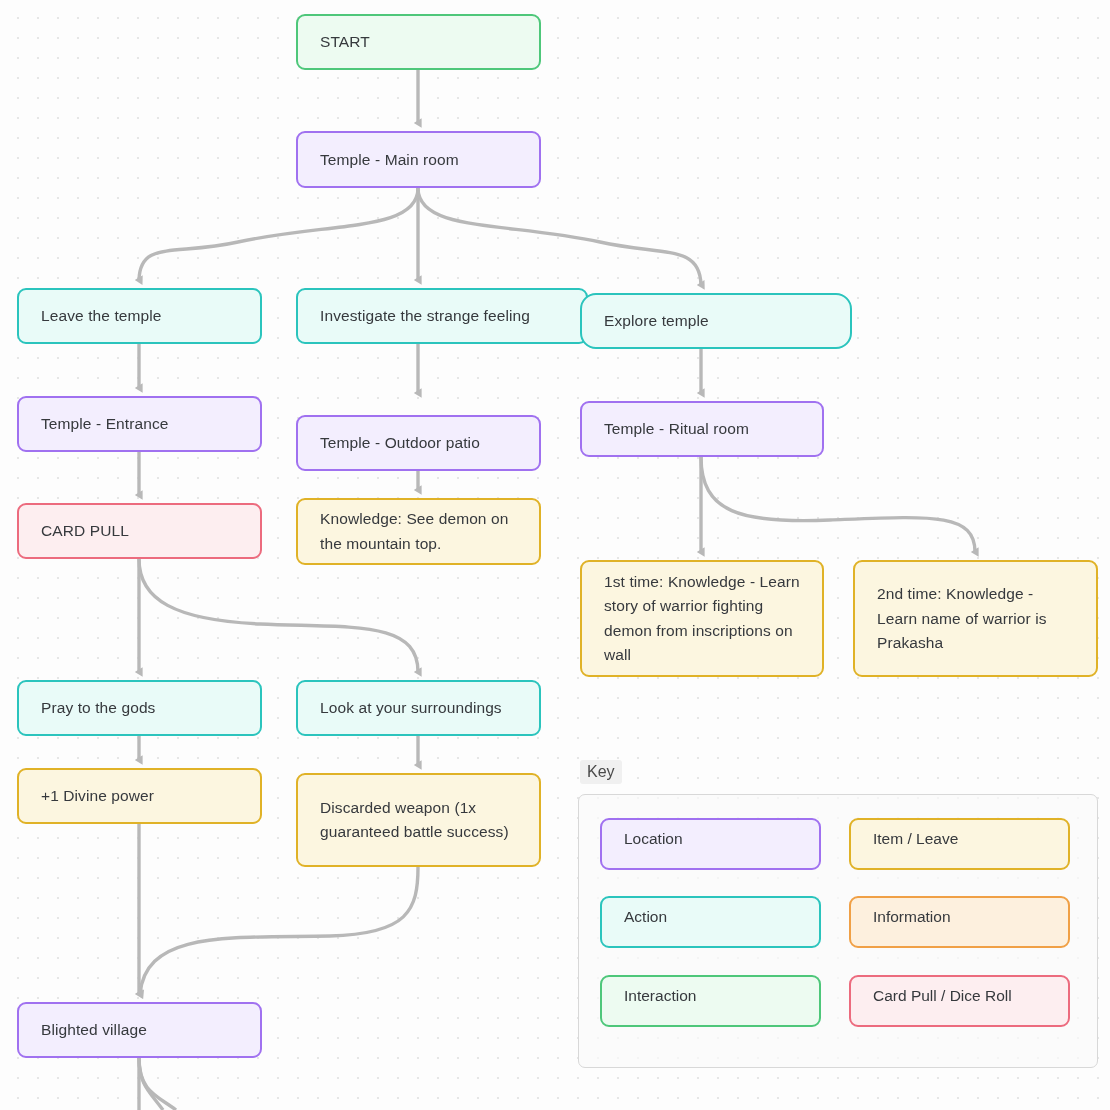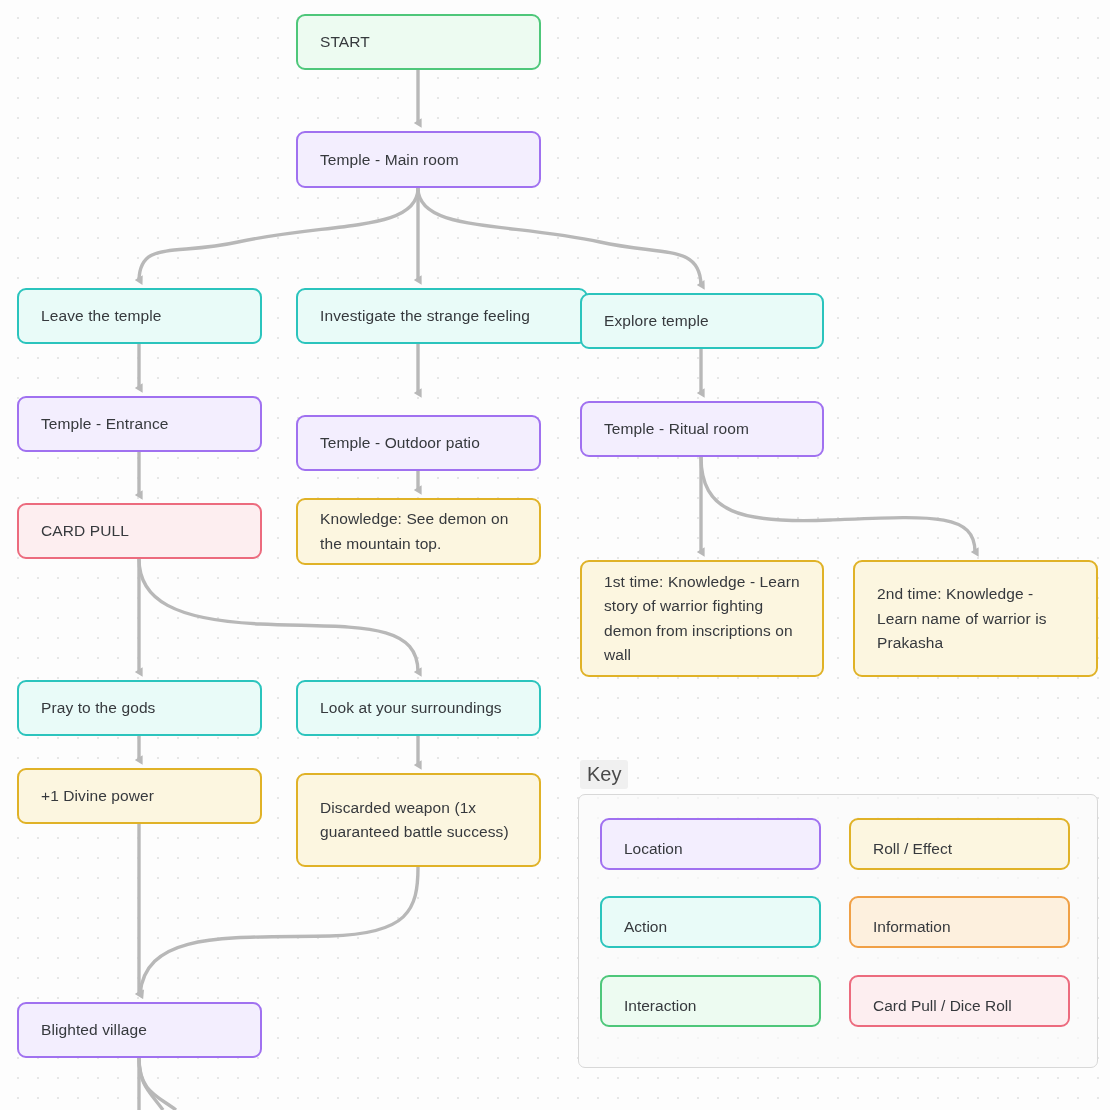--- a/index.html
+++ b/index.html
@@ -60,34 +60,34 @@
     border-radius: 7px;
     background: rgba(250,250,250,0.72);
     z-index: 1;
   }
   #key-label {
     position: absolute;
     left: 580px;
     top: 760px;
     background: #f0f0f0;
     color: #4a4a4a;
-    font-size: 20px;
+    font-size: 16px;
     padding: 2px 7px 3px 7px;
     border-radius: 3px;
     z-index: 3;
     line-height: 1.2;
   }
   .key-node {
     position: absolute;
     box-sizing: border-box;
     border-radius: 9px;
     border-width: 2px;
     border-style: solid;
     display: flex;
-    align-items: flex-end;
+    align-items: flex-start;
     padding: 10px 22px;
     font-size: 15.5px;
     color: #36393d;
     width: 221px;
     height: 52px;
     z-index: 2;
   }
 </style>
 </head>
 <body>
@@ -153,21 +153,21 @@
   </div>
 
   <div class="node t-action" style="left:17px;top:288px;width:245px;height:56px;">
     <span>Leave the temple</span>
   </div>
 
   <div class="node t-action" style="left:296px;top:288px;width:292px;height:56px;">
     <span>Investigate the strange feeling</span>
   </div>
 
-  <div class="node t-action" style="left:580px;top:293px;width:244px;height:54px;">
+  <div class="node t-action" style="left:580px;top:293px;width:272px;height:54px;border-radius:16px;">
     <span>Explore temple</span>
   </div>
 
   <div class="node t-location" style="left:17px;top:396px;width:245px;height:56px;">
     <span>Temple - Entrance</span>
   </div>
 
   <div class="node t-location" style="left:296px;top:415px;width:245px;height:56px;">
     <span>Temple - Outdoor patio</span>
   </div>
@@ -212,21 +212,21 @@
     <span>Blighted village</span>
   </div>
 
   <div id="key-label">Key</div>
   <div id="key-group"></div>
 
   <div class="key-node t-location" style="left:600px;top:818px;">
     <span>Location</span>
   </div>
   <div class="key-node t-item" style="left:849px;top:818px;">
-    <span>Roll / Effect</span>
+    <span>Item / Leave</span>
   </div>
   <div class="key-node t-action" style="left:600px;top:896px;">
     <span>Action</span>
   </div>
   <div class="key-node t-info" style="left:849px;top:896px;">
     <span>Information</span>
   </div>
   <div class="key-node t-interaction" style="left:600px;top:975px;">
     <span>Interaction</span>
   </div>

